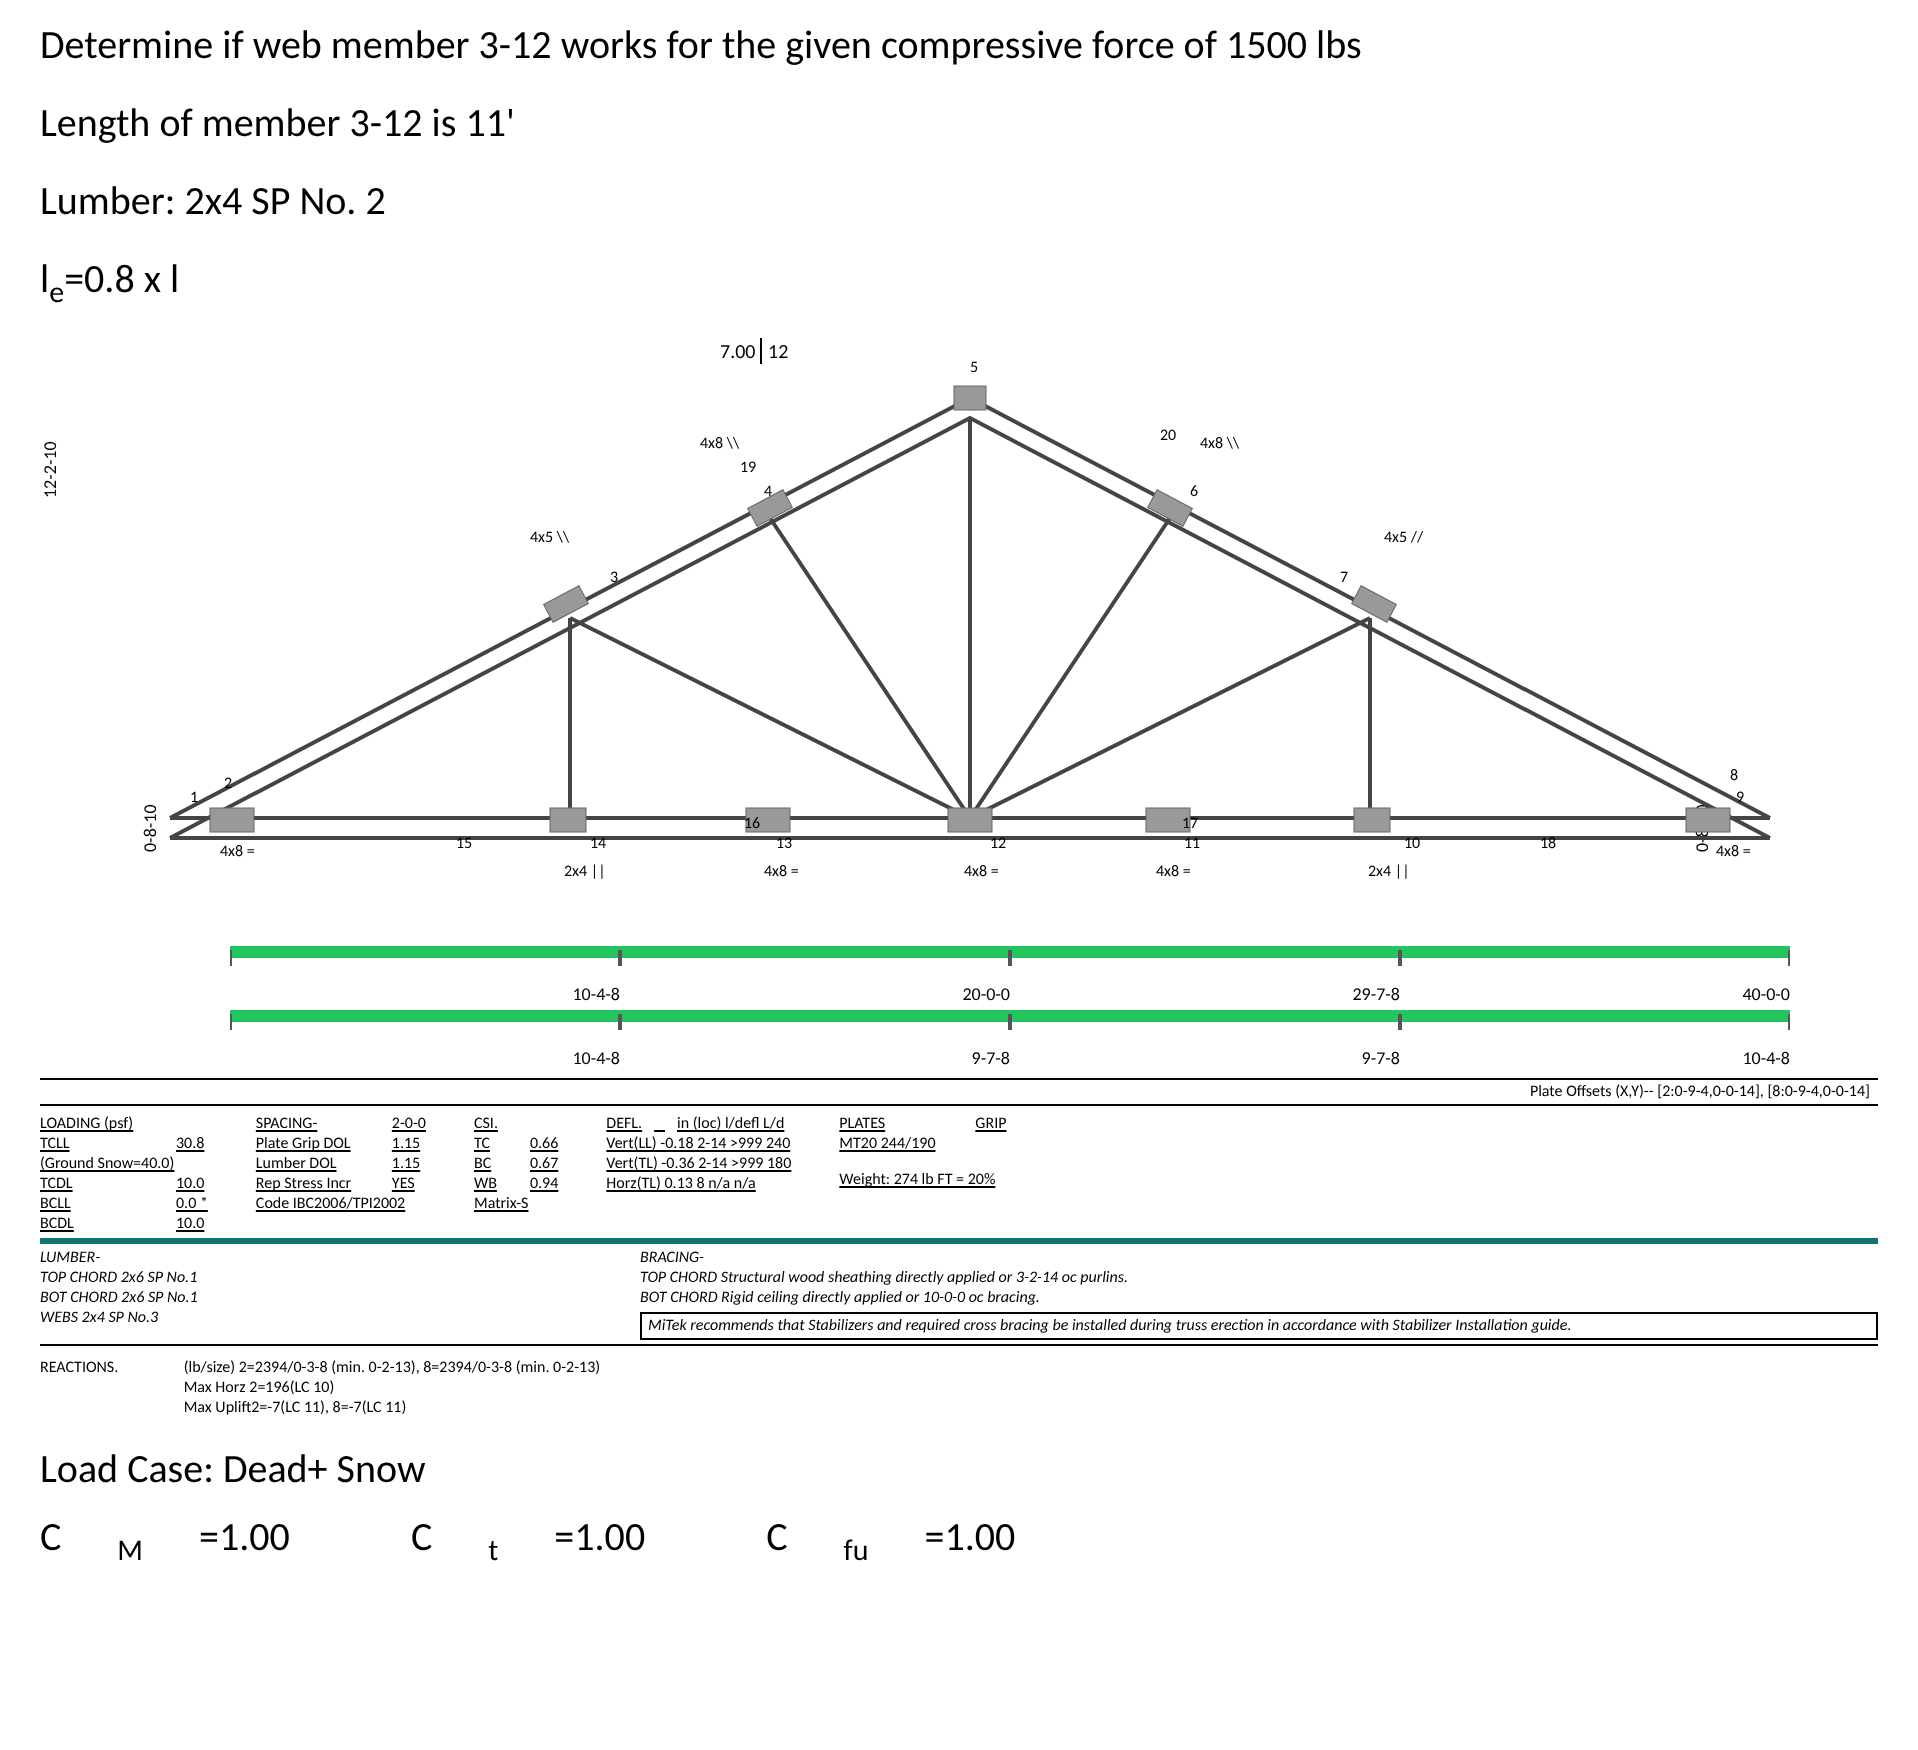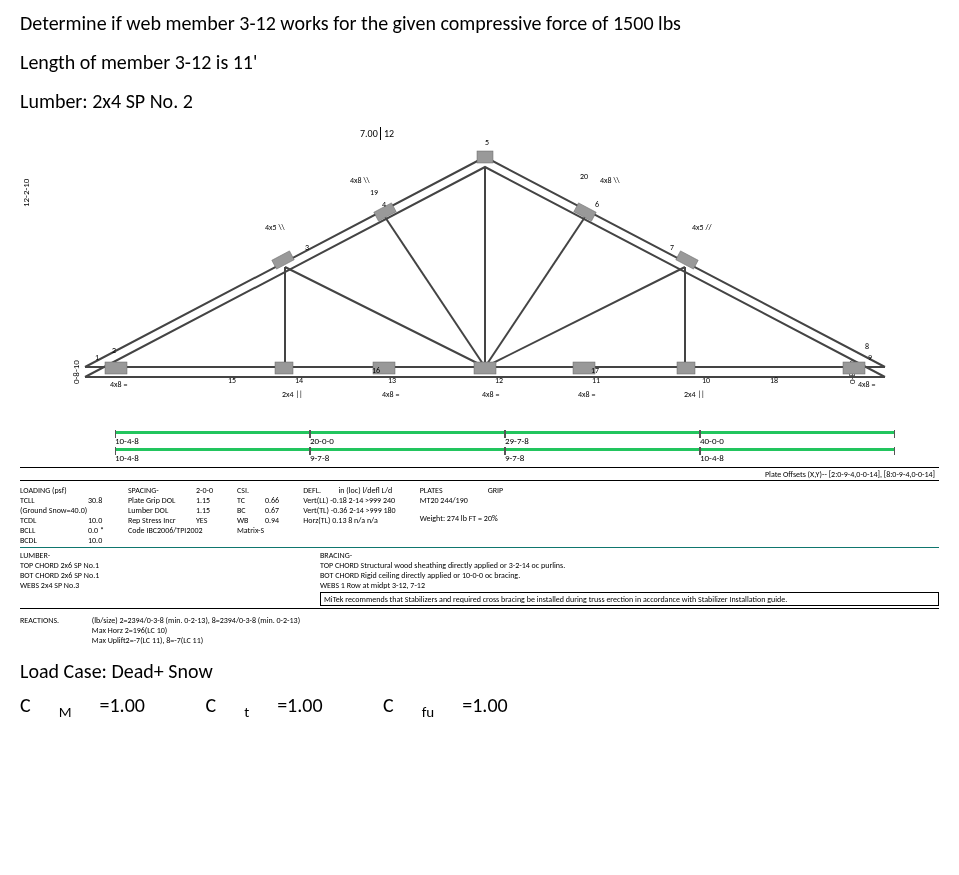--- a/index.html
+++ b/index.html
@@ -16,48 +16,51 @@
     .diagram-wrap { position: relative; width: 900px; height: 300px; margin: 10px 0 4px 0; font-size: 9px; }
     .pitch { position: absolute; top: 0; left: 340px; font-size: 10px; }
     .pitch .box { display: inline-block; border-left: 1px solid #000; padding-left: 3px; }
     .y-label { position: absolute; left: 0; top: 80px; transform: rotate(-90deg); transform-origin: left top; font-size: 9px; }
     .v-label-l { position: absolute; left: 50px; bottom: 32px; transform: rotate(-90deg); transform-origin: left top; font-size: 9px; }
     .v-label-r { position: absolute; right: 50px; bottom: 32px; transform: rotate(-90deg); transform-origin: left top; font-size: 9px; }
     svg.truss { position: absolute; left: 35px; top: 10px; }
     .truss-label { position: absolute; font-size: 8px; color: #000; }
     .node-num { position: absolute; font-size: 8px; }
     .dims-row { display: flex; font-size: 9px; margin-left: 95px; width: 780px; }
-    .dims-row .cell { flex: 1; text-align: left; border-top: 3px solid #22c55e; position: relative; padding-top: 1px; }
+    .dims-row .cell { flex: 1; text-align: right; border-top: 6px solid #22c55e; position: relative; padding-top: 13px; }
     .dims-row .cell::before, .dims-row .cell::after { content: ''; position: absolute; top: -4px; width: 1px; height: 8px; background: #555; }
     .dims-row .cell::before { left: 0; }
     .dims-row .cell::after { right: 0; }
     .dims-row2 { margin-top: 2px; }
     .offsets-bar { font-size: 8px; margin: 4px 0 2px 0; border-top: 1px solid #000; border-bottom: 1px solid #000; padding: 1px 4px; text-align: right; }
-    .spec-grid { display: flex; font-size: 8px; border-bottom: 1px solid #0f766e; padding: 2px 0; gap: 24px; }
+    .spec-grid { display: flex; font-size: 8px; border-bottom: 3px solid #0f766e; padding: 2px 0; gap: 24px; text-decoration: underline; }
     .spec-col { display: flex; flex-direction: column; }
     .spec-row { display: flex; gap: 6px; }
     .spec-row .k { min-width: 62px; }
-    .lumber-bracing { display: flex; font-size: 8px; border-bottom: 1px solid #000; padding: 2px 0; gap: 40px; }
+    .lumber-bracing { display: flex; font-size: 8px; border-bottom: 1px solid #000; padding: 2px 0; gap: 40px; font-style: italic; }
     .lb-col { flex: 1; }
     .lb-col .hdr { font-weight: normal; }
     .note-box { font-size: 8px; border: 1px solid #000; padding: 1px 3px; margin-top: 2px; }
     .reactions { font-size: 8px; margin: 6px 0 14px 0; }
     .reactions .lbl { display: inline-block; width: 70px; vertical-align: top; }
     .reactions .body { display: inline-block; }
     .loadcase { font-size: 20px; margin-top: 10px; }
     .coefs { font-size: 20px; margin-top: 10px; }
     .coefs span { margin-right: 28px; }
   </style>
 </head>
 <body>
 
 <div class="problem">
   <p>Determine if web member 3-12 works for the given compressive force of 1500 lbs</p>
   <p>Length of member 3-12 is 11'</p>
   <p>Lumber: 2x4 SP No. 2</p>
+  <p>
+    <span>l</span><span class="sub">e</span><span>=0.8 x l</span>
+  </p>
 </div>
 
 <div class="diagram-wrap">
   <div class="pitch">
     <span>7.00</span> <span class="box">12</span>
   </div>
   <div class="y-label">12-2-10</div>
   <div class="v-label-l">0-8-10</div>
   <div class="v-label-r">0-8-10</div>
 
@@ -224,21 +227,20 @@
   <div class="lb-col" style="flex:0 0 260px">
     <div class="hdr">LUMBER-</div>
     <div>TOP CHORD  2x6 SP No.1</div>
     <div>BOT CHORD  2x6 SP No.1</div>
     <div>WEBS           2x4 SP No.3</div>
   </div>
   <div class="lb-col">
     <div class="hdr">BRACING-</div>
     <div>TOP CHORD   Structural wood sheathing directly applied or 3-2-14 oc purlins.</div>
     <div>BOT CHORD   Rigid ceiling directly applied or 10-0-0 oc bracing.</div>
-    <div>WEBS            1 Row at midpt       3-12, 7-12</div>
     <div class="note-box">MiTek recommends that Stabilizers and required cross bracing be installed during truss erection in accordance with Stabilizer Installation guide.</div>
   </div>
 </div>
 
 <div class="reactions">
   <span class="lbl">REACTIONS.</span>
   <span class="body">
     <div>(lb/size)   2=2394/0-3-8 (min. 0-2-13), 8=2394/0-3-8 (min. 0-2-13)</div>
     <div>Max Horz 2=196(LC 10)</div>
     <div>Max Uplift2=-7(LC 11), 8=-7(LC 11)</div>

